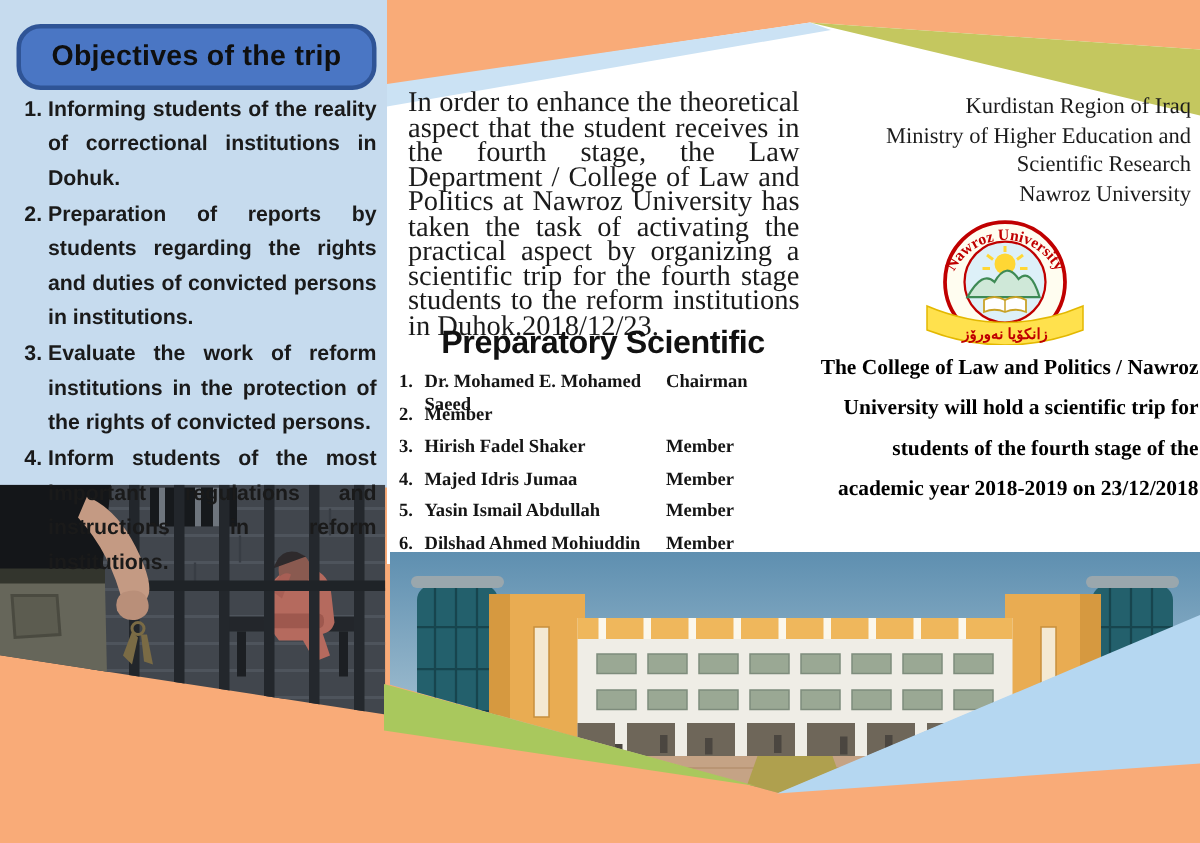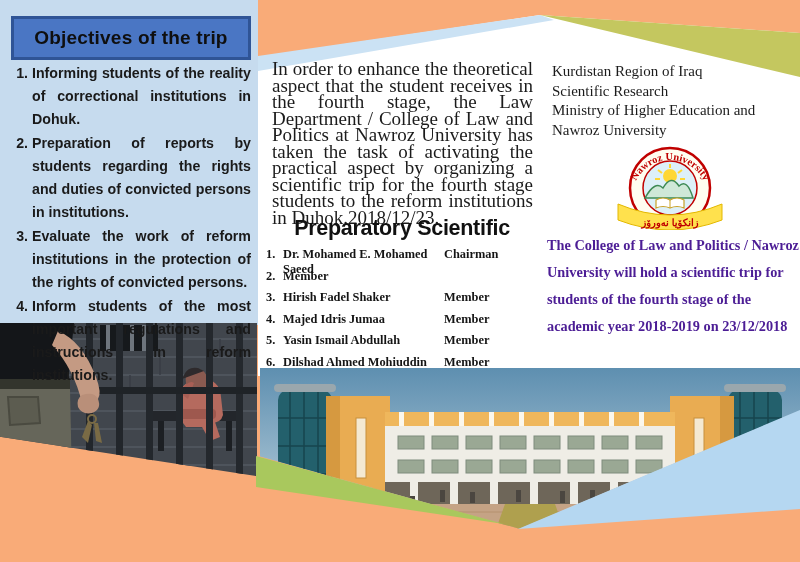--- a/index.html
+++ b/index.html
@@ -8,47 +8,47 @@
 
   
   .left-panel{position:absolute;left:0;top:0;width:258px;height:325px;background:#C6DBEE;}
   .mid-white{position:absolute;left:258px;top:0;width:542px;height:376px;background:#FFFFFF;}
 
   
   .deco{position:absolute;left:0;top:0;width:800px;height:562px;pointer-events:none;}
 
   
   .obj-box{position:absolute;left:11px;top:16px;width:234px;height:38px;
-    background:#4A76C4;border:3px solid #2F5496;border-radius:0;
+    background:#4A76C4;border:3px solid #2F5496;border-radius:16px;
     display:flex;align-items:center;justify-content:center;}
   .obj-box span{font-size:19px;font-weight:bold;color:#0F0F0F;letter-spacing:.2px;}
   .obj-list{position:absolute;left:6px;top:62px;width:247px;font-weight:bold;}
   .obj-list ol{margin:0;padding:0 2px 0 26px;}
   .obj-list li{font-size:14.2px;line-height:23px;color:#1A1A1A;text-align:justify;margin-bottom:1px;}
 
   
   .intro{position:absolute;left:272px;top:61px;width:261px;
     font-family:"Liberation Serif",serif;font-size:19px;line-height:16.5px;
     color:#1B1B1B;text-align:justify;}
   .committee-title{position:absolute;left:258px;top:216px;width:288px;text-align:center;
     font-size:21.5px;font-weight:bold;color:#111;letter-spacing:-.3px;}
   .committee{position:absolute;left:266px;top:247px;width:252px;
     font-family:"Liberation Serif",serif;font-size:12.4px;font-weight:bold;color:#151515;}
   .committee .row{display:flex;align-items:baseline;height:21.6px;}
   .committee .num{width:17px;}
   .committee .name{flex:1;}
   .committee .role{width:74px;text-align:left;}
 
   
-  .right-header{position:absolute;left:552px;top:62px;width:242px;text-align:left;
+  .right-header{position:absolute;left:552px;top:62px;width:242px;text-align:right;
     font-family:"Liberation Serif",serif;font-size:15px;line-height:19.5px;color:#1B1B1B;}
   .logo-wrap{position:absolute;left:610px;top:146px;width:120px;height:84px;}
-  .announcement{position:absolute;left:547px;top:232px;width:252px;text-align:left;
+  .announcement{position:absolute;left:547px;top:232px;width:252px;text-align:right;
     font-family:"Liberation Serif",serif;font-size:14.3px;font-weight:bold;
-    line-height:27px;color:#4c1d95;}
+    line-height:27px;color:#000000;}
 
   
   .prison-photo{position:absolute;left:0;top:323px;width:257px;height:158px;
     clip-path:polygon(0 0,100% 0,100% 97%,0 72%);}
   .building-photo{position:absolute;left:260px;top:368px;width:540px;height:164px;
     clip-path:polygon(0 0,100% 0,100% 26%,48% 98%,0 54%);}
   svg{display:block;}
 </style>
 </head>
 <body>
@@ -283,22 +283,22 @@
     </div>
     <div class="row">
       <span class="num">6.</span>
       <span class="name">Dilshad Ahmed Mohiuddin</span>
       <span class="role">Member</span>
     </div>
   </div>
 
   <div class="right-header">
     <div>Kurdistan Region of Iraq</div>
+    <div>Ministry of Higher Education and</div>
     <div>Scientific Research</div>
-    <div>Ministry of Higher Education and</div>
     <div>Nawroz University</div>
   </div>
 
   <div class="logo-wrap">
     <svg width="120" height="84" viewBox="0 0 120 84">
       <defs>
         <path id="arcTop" d="M 22 52 A 38 38 0 1 1 98 52"></path>
       </defs>
 
       <circle cx="60" cy="42" r="40" fill="#FFFDF0" stroke="#C00000" stroke-width="2.5"></circle>

